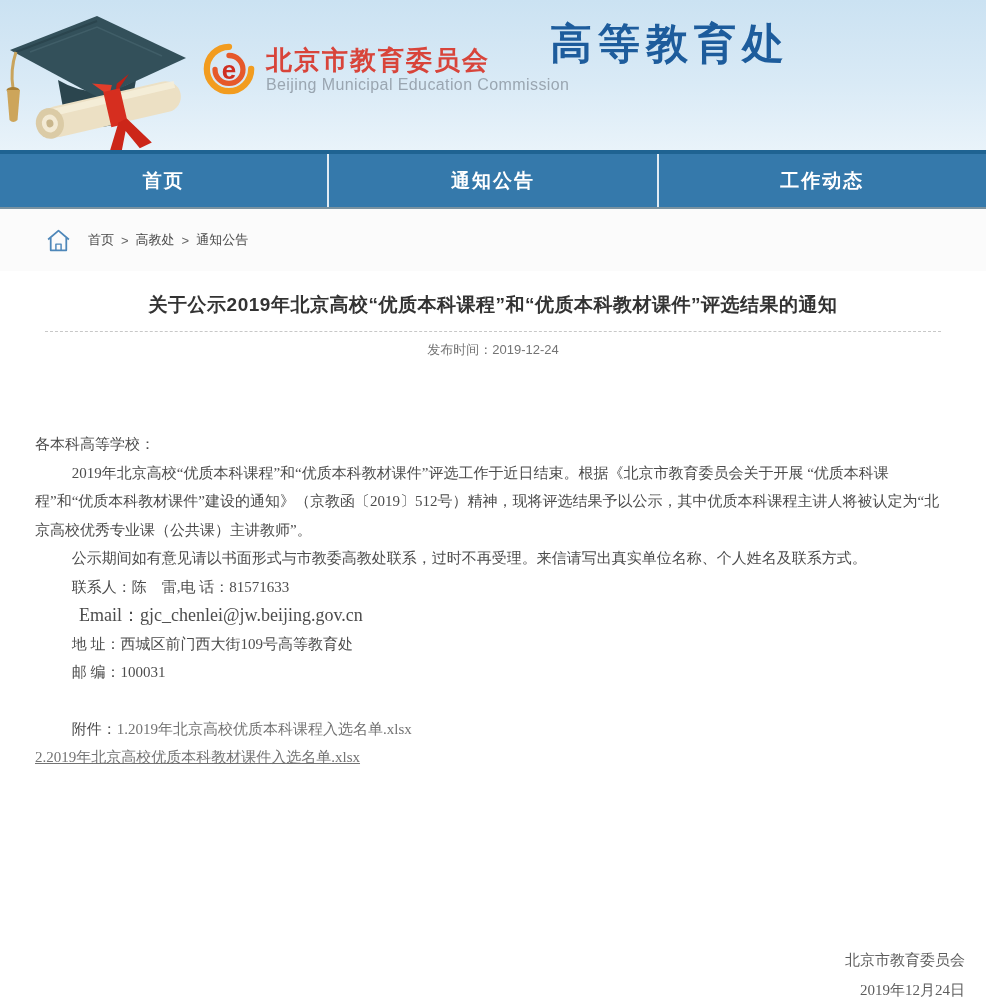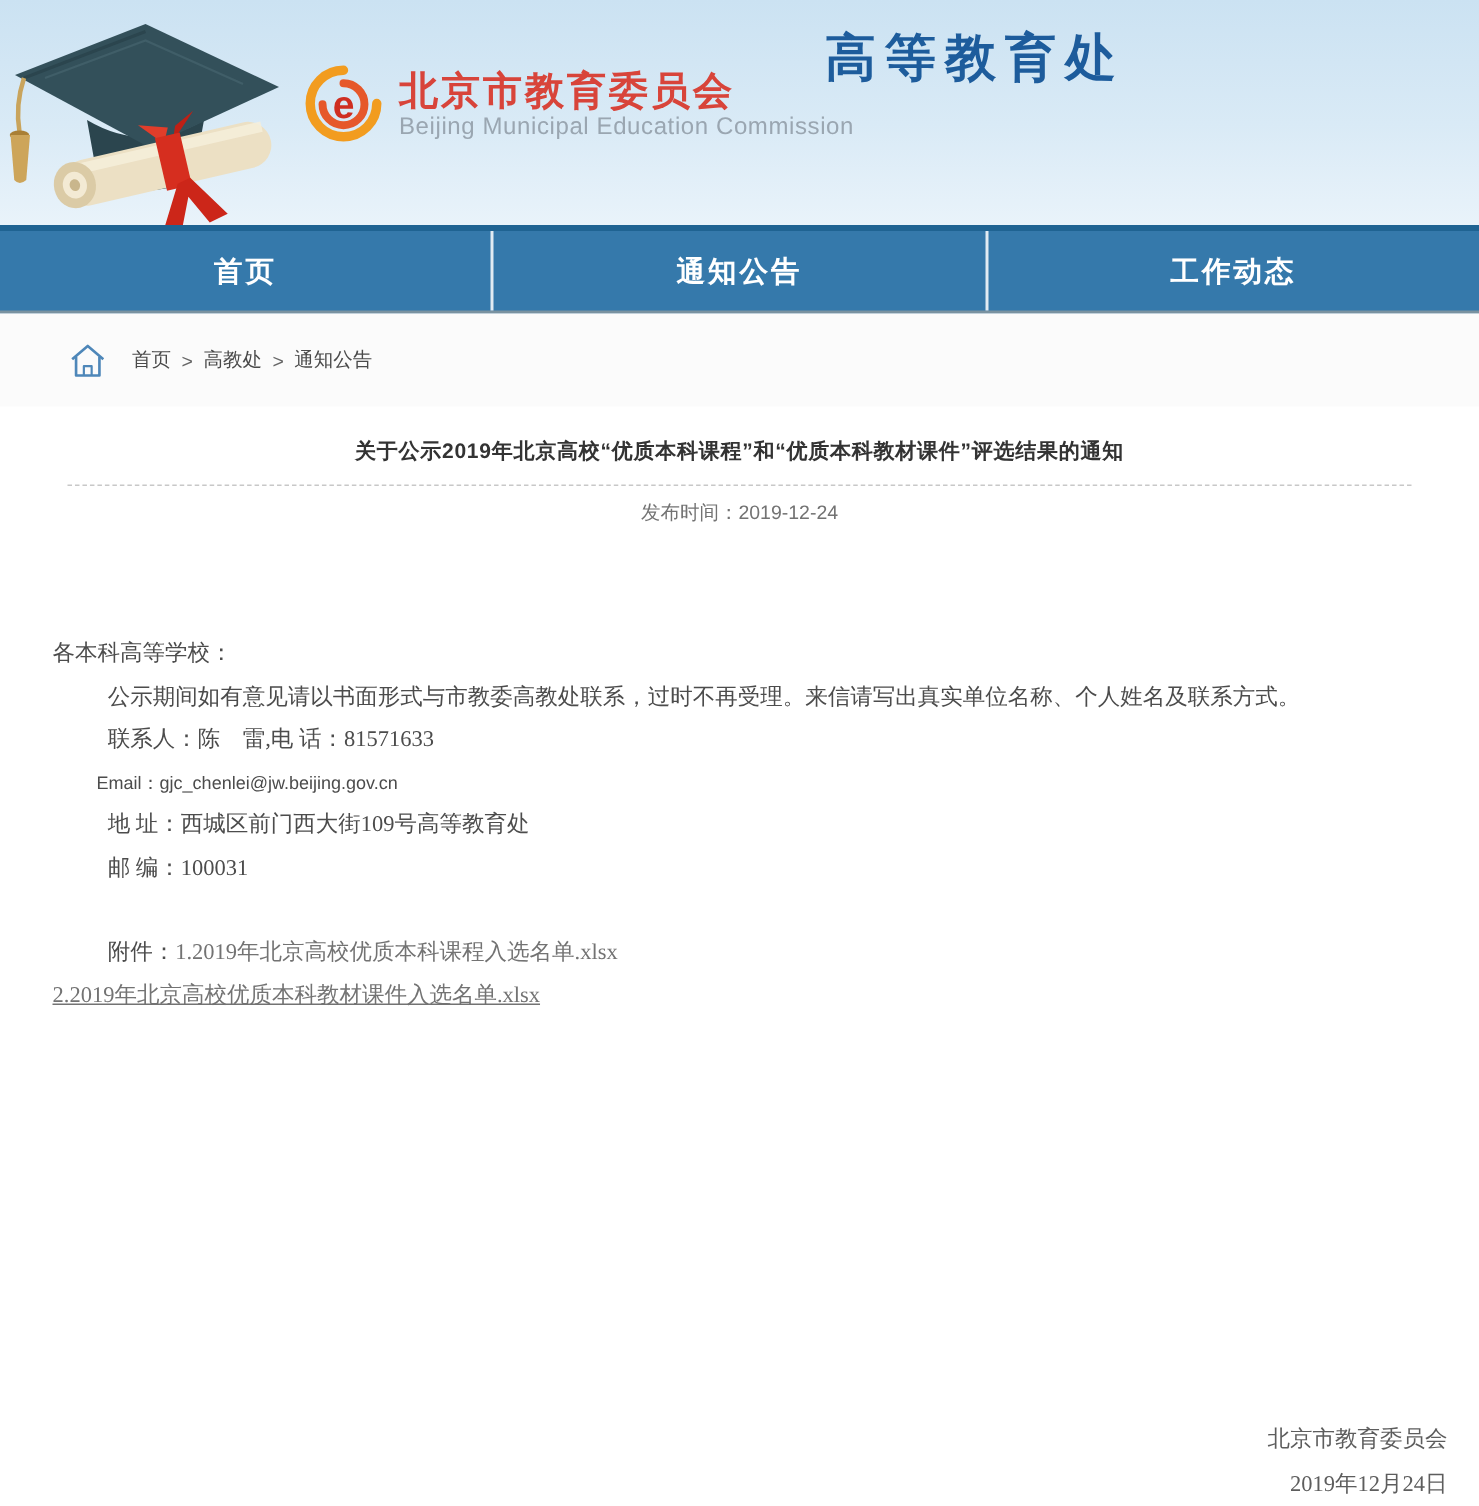--- a/index.html
+++ b/index.html
@@ -12,49 +12,49 @@
   
   .header { position:relative; height:150px;
     background:linear-gradient(180deg,#cbe2f2 0%,#d9eaf6 55%,#e9f3fa 100%); }
   .cap-img { position:absolute; left:0; top:0; width:192px; height:150px; }
   .logo { position:absolute; left:202px; top:42px; display:flex; align-items:center; gap:10px;
     text-decoration:none; cursor:pointer; }
   .logo-text { display:flex; flex-direction:column; }
   .logo-cn { font-size:26px; font-weight:bold; color:#d8443a; letter-spacing:2px; line-height:30px; }
   .logo-en { font-size:16px; color:#9aa6b1; margin-top:1px; letter-spacing:0.4px; }
   .division { position:absolute; left:550px; top:16px; margin:0;
-    font-size:34px; font-weight:bold; color:#1d5c9c; letter-spacing:6px; }
+    font-size:42px; font-weight:bold; color:#1d5c9c; letter-spacing:6px; }
 
   
   .nav { background:#3579ab; border-top:4px solid #1f6392; border-bottom:2px solid #7a92a0; height:59px; }
   .nav-items { display:flex; height:100%; }
   .nav-item { flex:1; display:flex; align-items:center; justify-content:center;
     color:#ffffff; font-size:19px; font-weight:bold; letter-spacing:2px;
     text-decoration:none; cursor:pointer; }
   .nav-item + .nav-item { border-left:2px solid rgba(255,255,255,0.85); }
 
   
   .breadcrumb { height:62px; background:#fbfbfb; display:flex; align-items:center;
     padding-left:45px; font-size:13px; color:#4a4a4a; }
   .home-icon { display:inline-flex; margin-right:16px; }
   .crumb { color:#4a4a4a; text-decoration:none; cursor:pointer; }
   .sep { margin:0 7px; color:#666; }
 
   
   .article { position:relative; }
   .title { margin:0; padding:21px 60px 13px; text-align:center;
-    font-size:14px; font-weight:bold; color:#333333; letter-spacing:0.5px; }
+    font-size:19px; font-weight:bold; color:#333333; letter-spacing:0.5px; }
   .divider { border-top:1px dashed #c8c8c8; margin:0 45px; }
   .publish { text-align:center; font-size:13px; color:#737373; padding:9px 0 8px; }
 
   .body { margin:63px 45px 0 35px; font-size:15px; line-height:28.5px; color:#4c4c4c;
     font-family:"Liberation Serif", serif; }
   .body p { margin:0; }
   .para { text-indent:2.45em; }
-  .email-line { font-family:Liberation Sans, sans-serif; font-size:12px; }
+  .email-line { font-family:Liberation Serif, serif; font-size:18px; }
   .attach-line { margin-top:28px !important; text-indent:2.45em; }
   .attach-link { color:#737373; text-decoration:none; cursor:pointer; }
   .attach-link.u { text-decoration:underline; }
 
   .signature { position:absolute; right:21px; top:945px; text-align:right;
     font-size:15px; color:#5d5d5d; line-height:30px;
     font-family:"Liberation Serif", serif; }
 </style>
 </head>
 <body>
@@ -129,20 +129,21 @@
     <a class="crumb">通知公告</a>
   </div>
 
   <main class="article">
     <h2 class="title">关于公示2019年北京高校“优质本科课程”和“优质本科教材课件”评选结果的通知</h2>
     <div class="divider"></div>
     <div class="publish">发布时间：2019-12-24</div>
 
     <div class="body">
       <p>各本科高等学校：</p>
+      <p class="para">2019年北京高校“优质本科课程”和“优质本科教材课件”评选工作于近日结束。根据《北京市教育委员会关于开展 “优质本科课程”和“优质本科教材课件”建设的通知》（京教函〔2019〕512号）精神，现将评选结果予以公示，其中优质本科课程主讲人将被认定为“北京高校优秀专业课（公共课）主讲教师”。</p>
       <p class="para">公示期间如有意见请以书面形式与市教委高教处联系，过时不再受理。来信请写出真实单位名称、个人姓名及联系方式。</p>
       <p class="para">联系人：陈　雷,电 话：81571633</p>
       <p class="para email-line">Email：gjc_chenlei@jw.beijing.gov.cn</p>
       <p class="para">地 址：西城区前门西大街109号高等教育处</p>
       <p class="para">邮 编：100031</p>
 
       <p class="attach-line">
         <span>附件：</span><a class="attach-link">1.2019年北京高校优质本科课程入选名单.xlsx</a>
       </p>
       <p>

